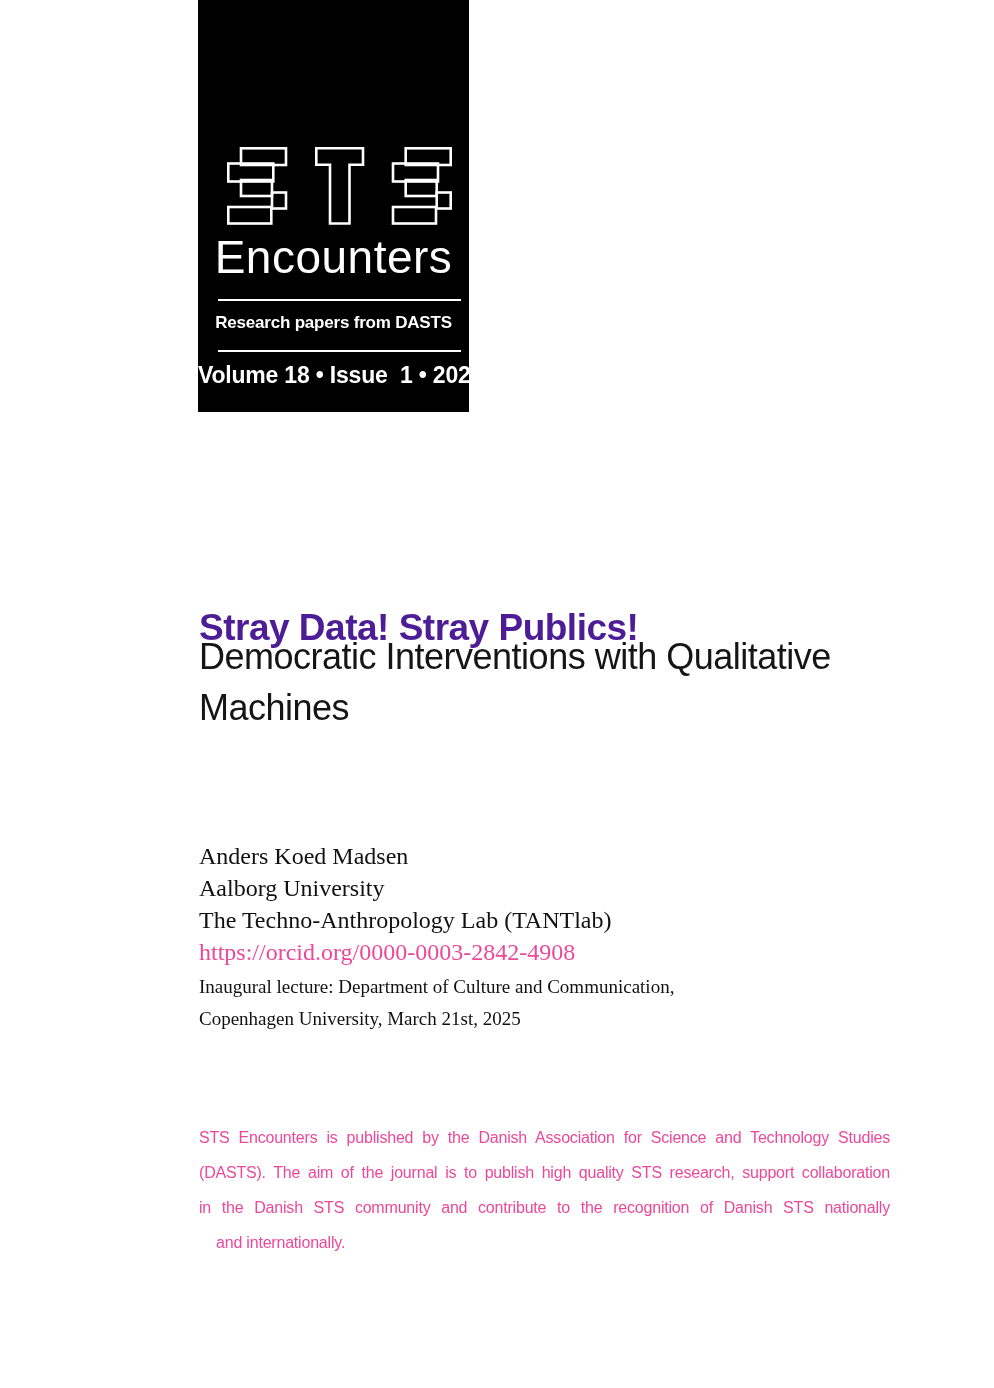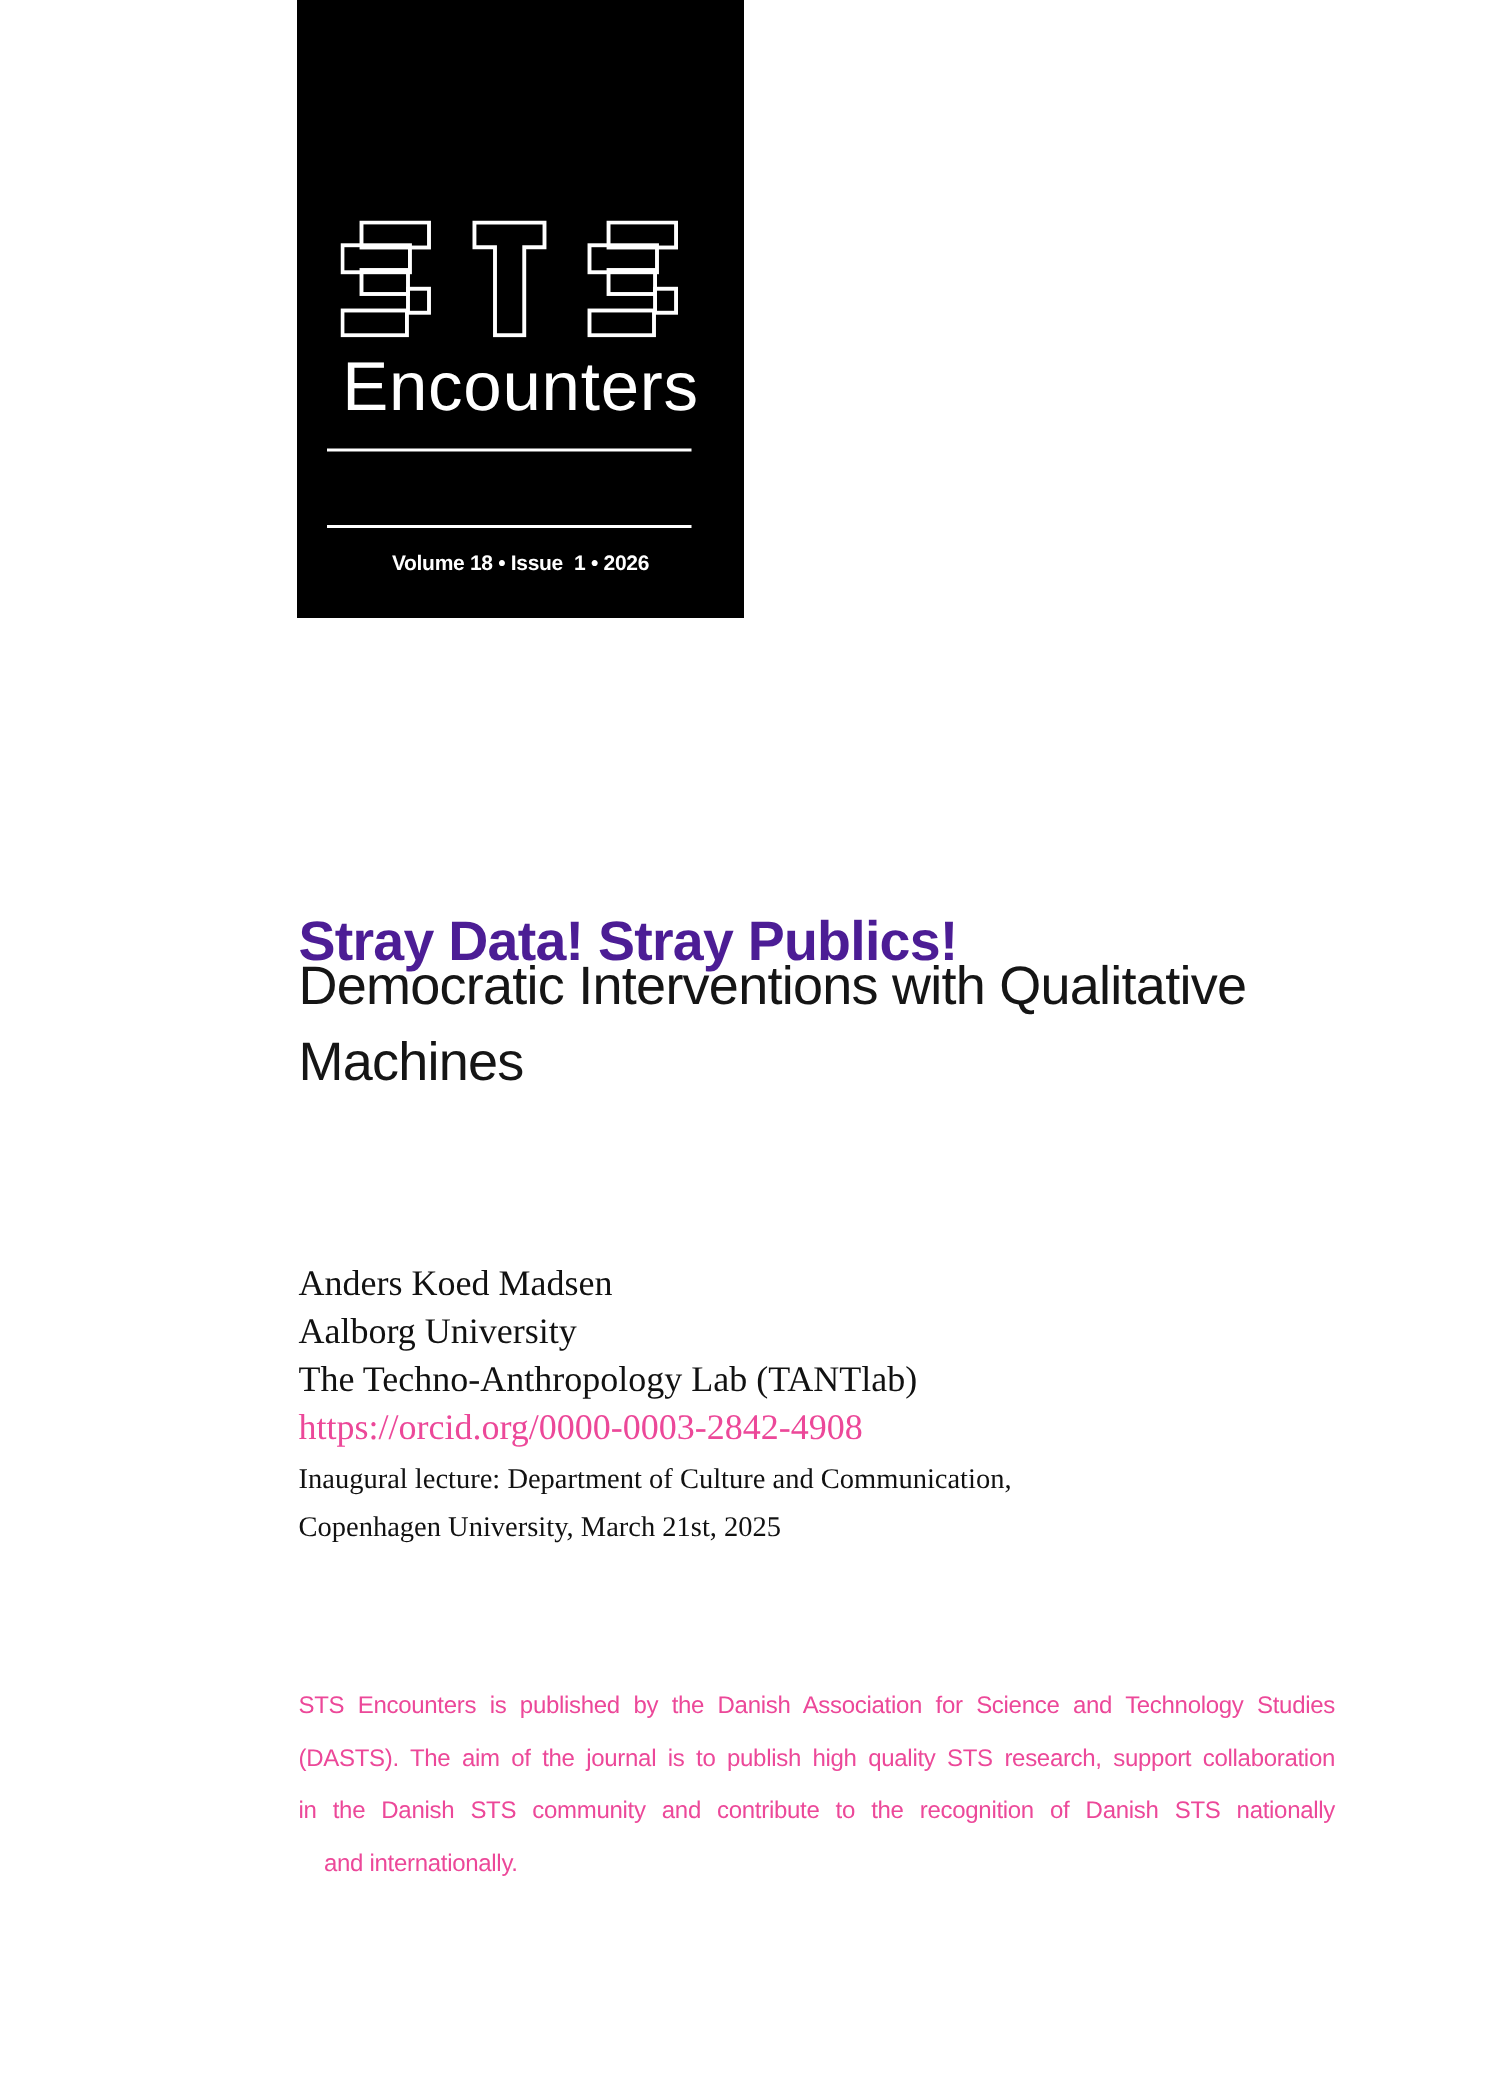--- a/index.html
+++ b/index.html
@@ -11,21 +11,21 @@
     background: #ffffff;
     font-family: "Liberation Sans", sans-serif;
     color: #000000;
     overflow: hidden;
   }
 
   
   .masthead {
     position: absolute;
     left: 198px; top: 0;
-    width: 298px; height: 412px;
+    width: 271px; height: 412px;
     background: #000000;
     color: #ffffff;
   }
   .logo-wrap {
     position: absolute;
     left: 29px; top: 147px;
     width: 225px; height: 78px;
   }
   .journal-name {
     position: absolute;
@@ -55,21 +55,21 @@
     font-size: 17px;
     line-height: 26px;
     letter-spacing: -0.2px;
   }
   .issue-line {
     position: absolute;
     left: 0; top: 361px;
     width: 100%;
     text-align: center;
     font-weight: 700;
-    font-size: 14px;
+    font-size: 23px;
     line-height: 28px;
     letter-spacing: -0.2px;
     white-space: pre; 
   }
 
   
   .paper-title {
     position: absolute;
     left: 199px; top: 574px;
     width: 700px;
@@ -158,20 +158,21 @@
         <use href="#glyph-s" x="0" y="0"></use>
         <path d="M89.3 1.3 H136 V17.8 H122.5 V76.5 H103 V17.8 H89.3 Z" fill="none" stroke="#ffffff" stroke-width="2.6"></path>
         <use href="#glyph-s" x="164.7" y="0"></use>
       </svg>
     </div>
 
     <div class="journal-name">Encounters</div>
 
     <div class="rule rule-top"></div>
 
+    <div class="tagline">Research papers from DASTS</div>
 
     <div class="rule rule-bottom"></div>
 
     <div class="issue-line">Volume 18 • Issue  1 • 2026</div>
   </div>
 
   <h1 class="paper-title">Stray Data! Stray Publics!</h1>
 
   <div class="paper-subtitle">
     <div class="subtitle-line">Democratic Interventions with Qualitative</div>

